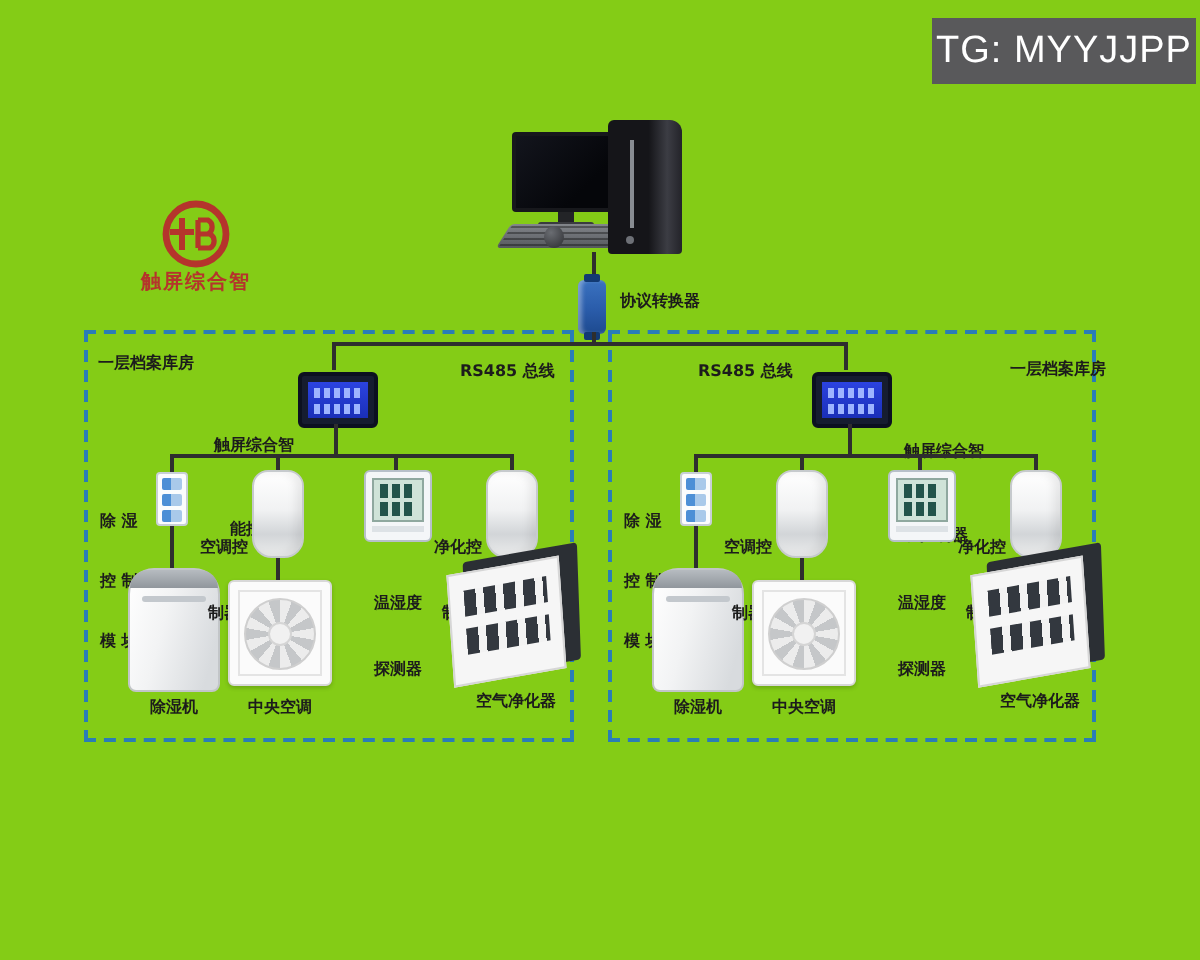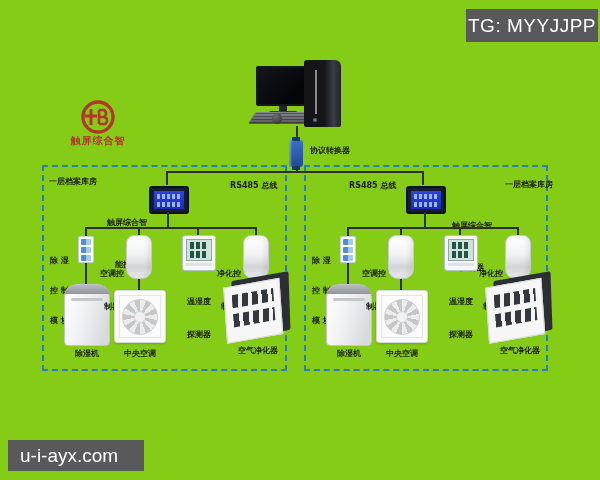--- a/index.html
+++ b/index.html
@@ -101,23 +101,20 @@
   .conv:after{content:"";position:absolute;left:3px;bottom:-3px;width:8px;height:4px;background:#123a73;border-radius:1px;}
 </style>
 </head>
 <body>
 
 <div class="canvas">
 
   <div class="badge tg">
       <span>TG: MYYJJPP</span>
     </div>
-  <div class="badge site">
-      <span>u-i-ayx.com</span>
-    </div>
 
   <div class="abs" style="left:72px;top:98px;width:52px;height:38px;">
     <svg width="52" height="38" viewBox="0 0 52 38">
       <circle cx="26" cy="19" r="15" fill="none" stroke="#b5342c" stroke-width="3.4"></circle>
       <path d="M19 11 v16 M13 18 h12" stroke="#b5342c" stroke-width="3" fill="none"></path>
       <path d="M27 12 v14 M27 12 h5 a4 4 0 0 1 0 7 h-5 M27 19 h6 a4 4 0 0 1 0 7 h-6" stroke="#b5342c" stroke-width="2.6" fill="none"></path>
     </svg>
   </div>
   <div class="brand-name">触屏综合智</div>
 

